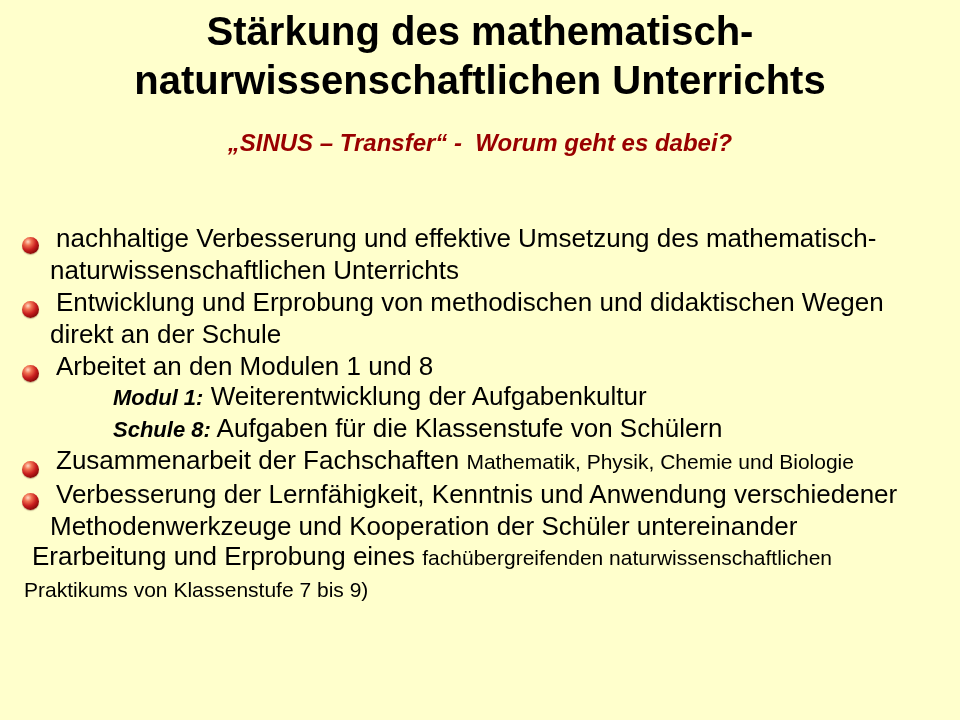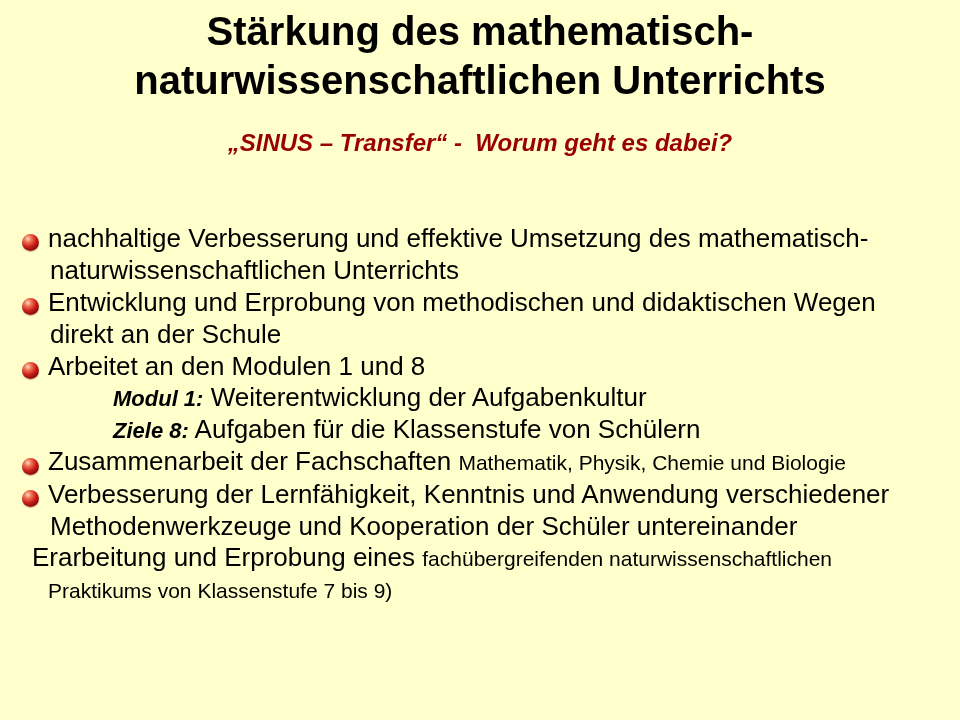--- a/index.html
+++ b/index.html
@@ -34,34 +34,35 @@
     line-height: 30px;
     color: var(--accent, #990000);
     white-space: pre;
   }
   .body-list {
     position: absolute;
     top: 222px; left: 0; right: 0;
   }
   .line {
     display: flex;
-    align-items: center;
+    align-items: flex-end;
     height: 32px;
     color: #000000;
     white-space: pre;
+    gap: 8px;
   }
   .line .text {
     font-size: 26px;
     line-height: 32px;
   }
   .indent-0 { padding-left: 22px; }
   .indent-1 { padding-left: 50px; }
   .indent-2 { padding-left: 113px; }
   .indent-3 { padding-left: 32px; }
-  .indent-4 { padding-left: 48px; }
+  .indent-4 { padding-left: 24px; }
   .ball {
     flex: none;
     width: 17px; height: 17px;
     border-radius: 50%;
     margin: 8px 9px 0 0;
     background: radial-gradient(circle at 35% 28%,
       #ffd9c4 0%, #f07050 22%, #c81e1e 50%, #8a0a0a 75%, #4a0000 100%);
     box-shadow: 0 1px 1px rgba(90,40,20,0.35);
   }
   .seg-normal { font-size: 26px; }
@@ -77,20 +78,20 @@
     <div>naturwissenschaftlichen Unterrichts</div>
   </div>
   <div class="subtitle">„SINUS – Transfer“ -  Worum geht es dabei?</div>
   <div class="body-list">
       <div class="line indent-0"><span class="ball"></span><span class="text"><span class="seg-normal">nachhaltige Verbesserung und effektive Umsetzung des mathematisch-</span></span></div>
       <div class="line indent-1"><span class="text"><span class="seg-normal">naturwissenschaftlichen Unterrichts</span></span></div>
       <div class="line indent-0"><span class="ball"></span><span class="text"><span class="seg-normal">Entwicklung und Erprobung von methodischen und didaktischen Wegen</span></span></div>
       <div class="line indent-1"><span class="text"><span class="seg-normal">direkt an der Schule</span></span></div>
       <div class="line indent-0"><span class="ball"></span><span class="text"><span class="seg-normal">Arbeitet an den Modulen 1 und 8</span></span></div>
       <div class="line indent-2"><span class="text"><span class="seg-bold-italic">Modul 1:</span><span class="seg-normal"> Weiterentwicklung der Aufgabenkultur</span></span></div>
-      <div class="line indent-2"><span class="text"><span class="seg-bold-italic">Ziele 8:</span><span class="seg-normal"> Aufgaben für die Klassenstufe von Schülern</span></span></div>
+      <div class="line indent-2"><span class="text"><span class="seg-bold-italic">Schule 8:</span><span class="seg-normal"> Aufgaben für die Klassenstufe von Schülern</span></span></div>
       <div class="line indent-0"><span class="ball"></span><span class="text"><span class="seg-normal">Zusammenarbeit der Fachschaften </span><span class="seg-small">Mathematik, Physik, Chemie und Biologie</span></span></div>
       <div class="line indent-0"><span class="ball"></span><span class="text"><span class="seg-normal">Verbesserung der Lernfähigkeit, Kenntnis und Anwendung verschiedener</span></span></div>
       <div class="line indent-1"><span class="text"><span class="seg-normal">Methodenwerkzeuge und Kooperation der Schüler untereinander</span></span></div>
       <div class="line indent-3"><span class="text"><span class="seg-normal">Erarbeitung und Erprobung eines </span><span class="seg-small">fachübergreifenden naturwissenschaftlichen</span></span></div>
       <div class="line indent-4"><span class="text"><span class="seg-small">Praktikums von Klassenstufe 7 bis 9)</span></span></div>
     </div>
 </div>
 
 </body></html>

